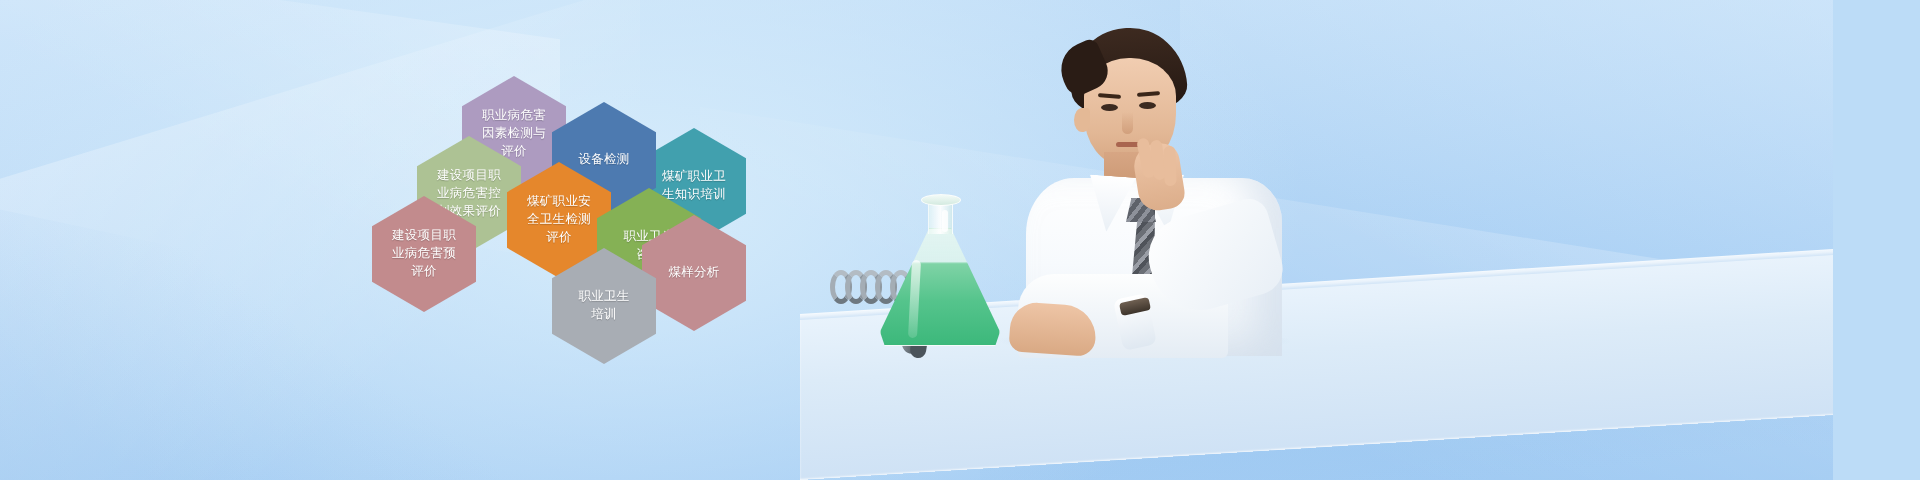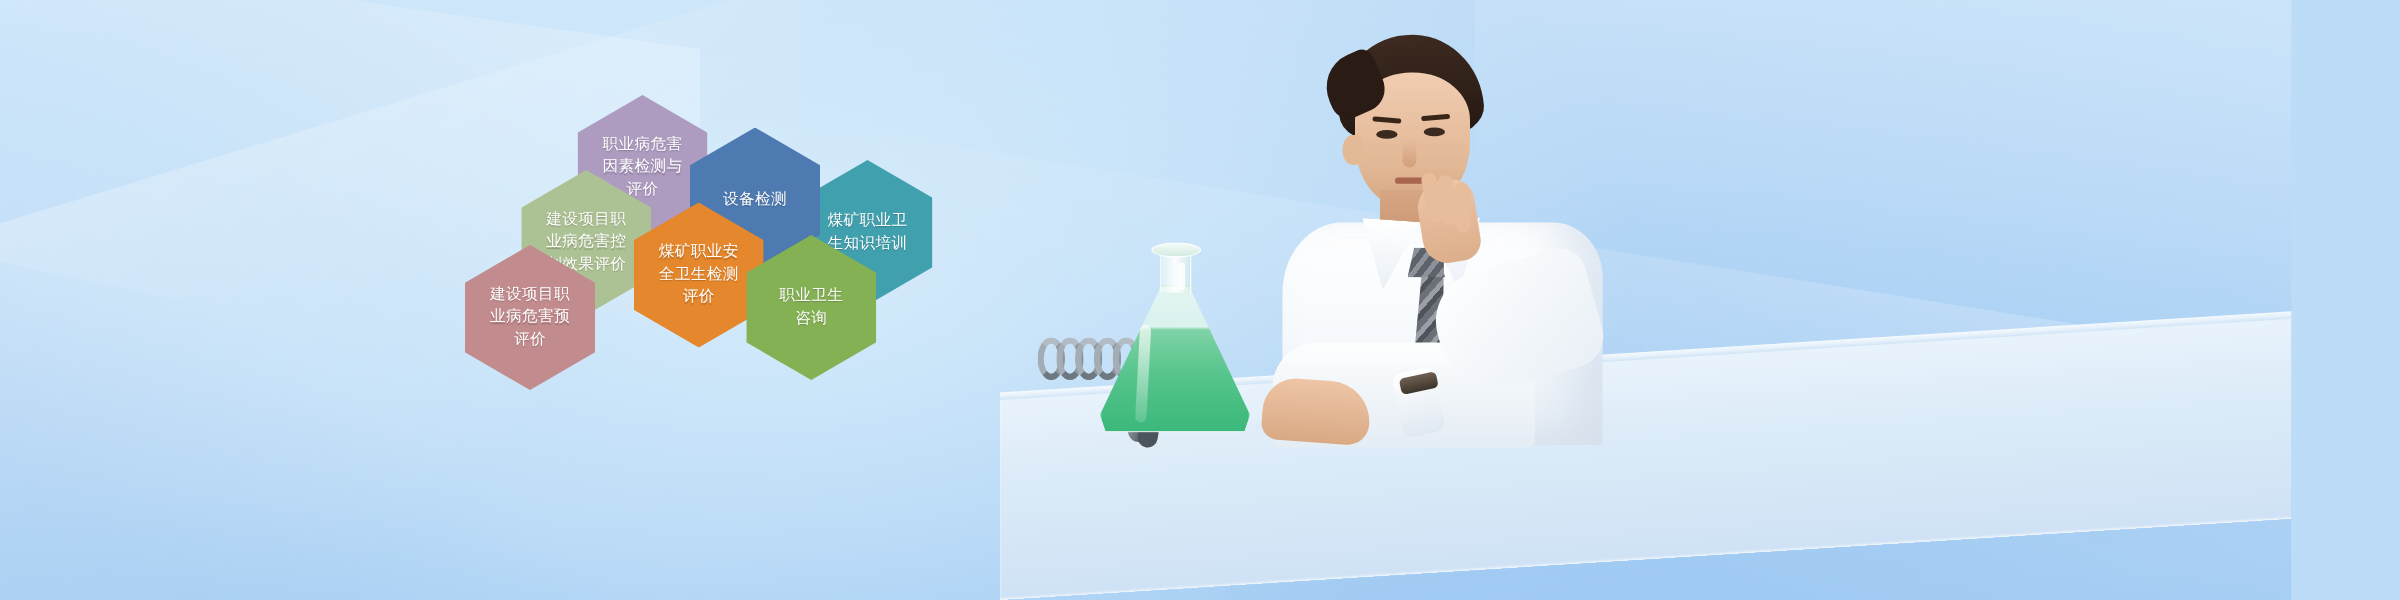--- a/index.html
+++ b/index.html
@@ -289,15 +289,18 @@
 业病危害控
 制效果评价</div>
       <div class="hex" style="left: 167px; top: 102px; background: rgb(229, 135, 44);">煤矿职业安
 全卫生检测
 评价</div>
       <div class="hex" style="left: 257px; top: 128px; background: rgb(133, 177, 85);">职业卫生
 咨询</div>
       <div class="hex" style="left: 32px; top: 136px; background: rgb(194, 139, 141);">建设项目职
 业病危害预
 评价</div>
+      <div class="hex" style="left: 302px; top: 155px; background: rgb(193, 141, 145);">煤样分析</div>
+      <div class="hex" style="left: 212px; top: 188px; background: rgb(168, 173, 180);">职业卫生
+培训</div>
     </div>
 
 </div>
 
 </body></html>

